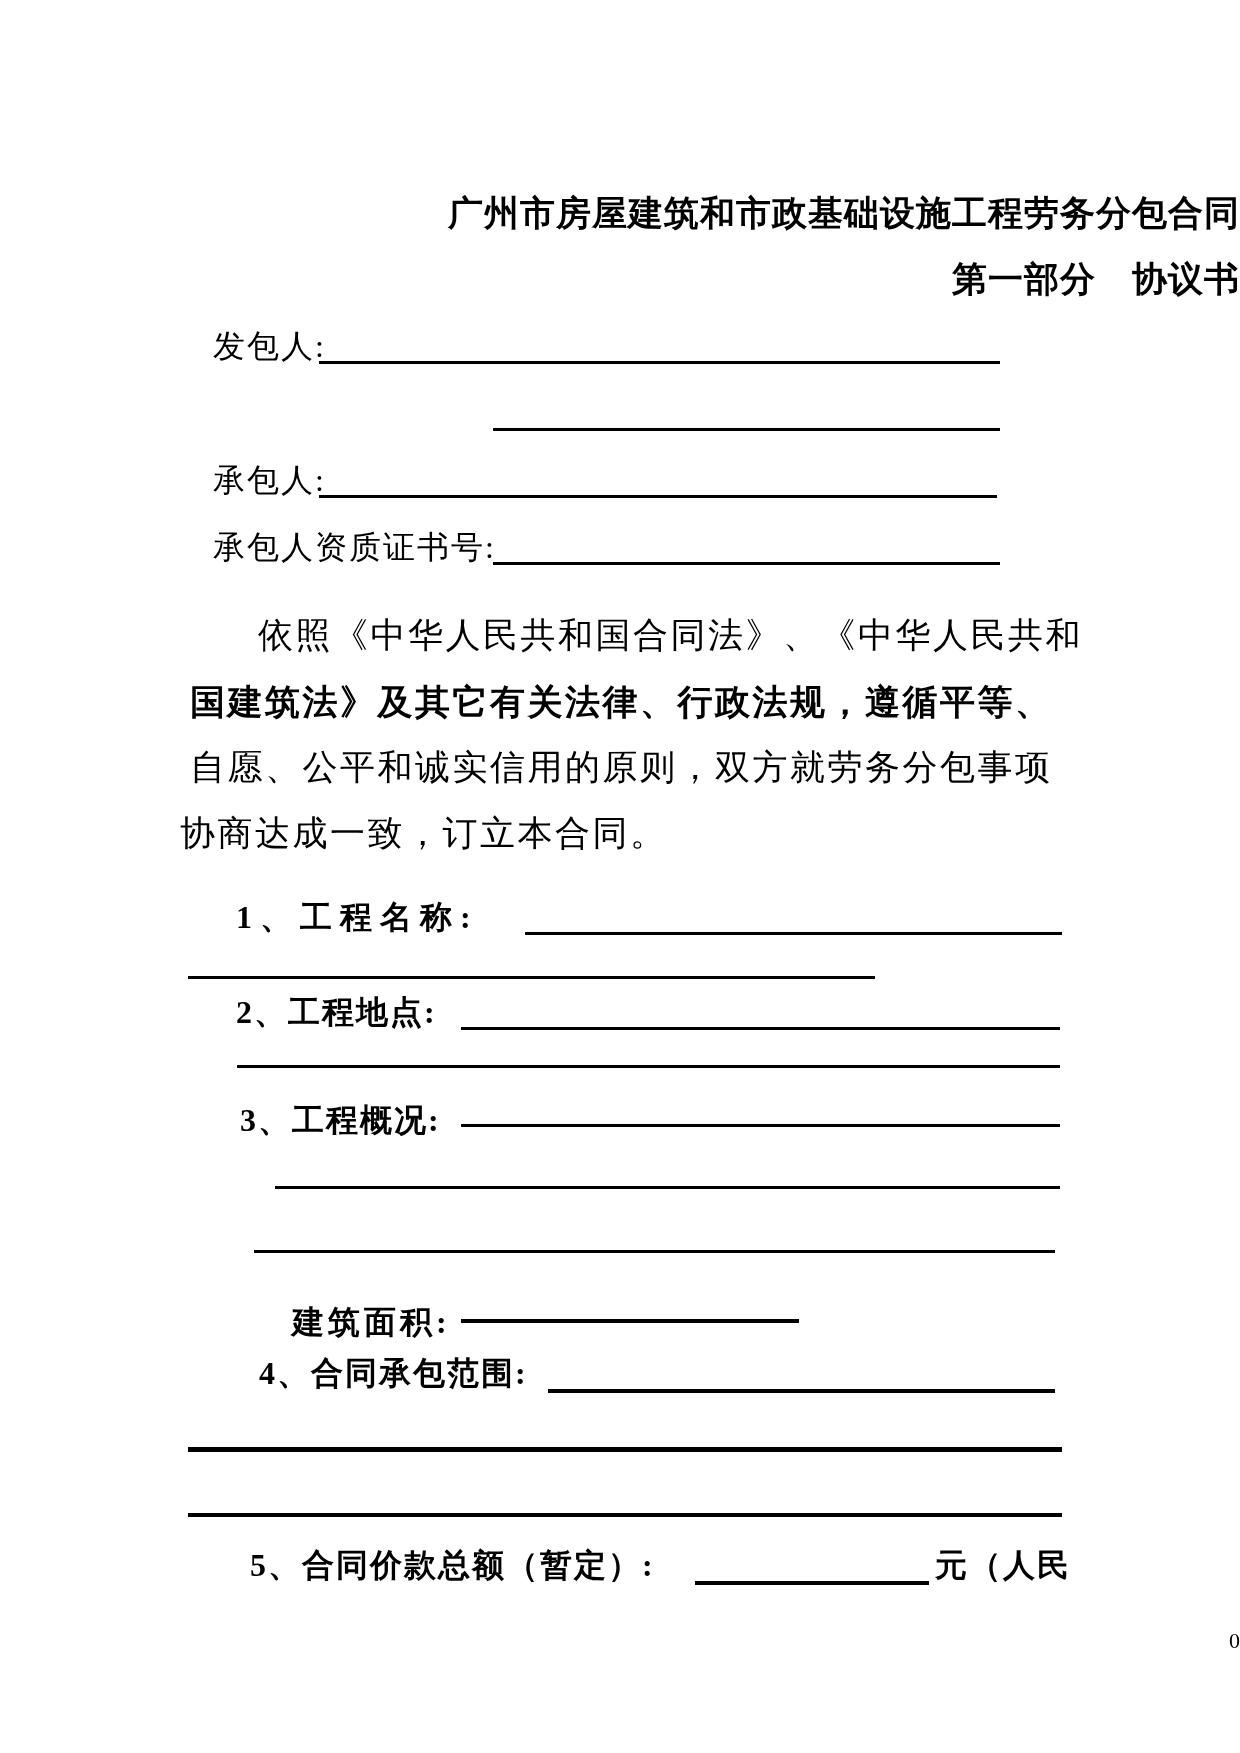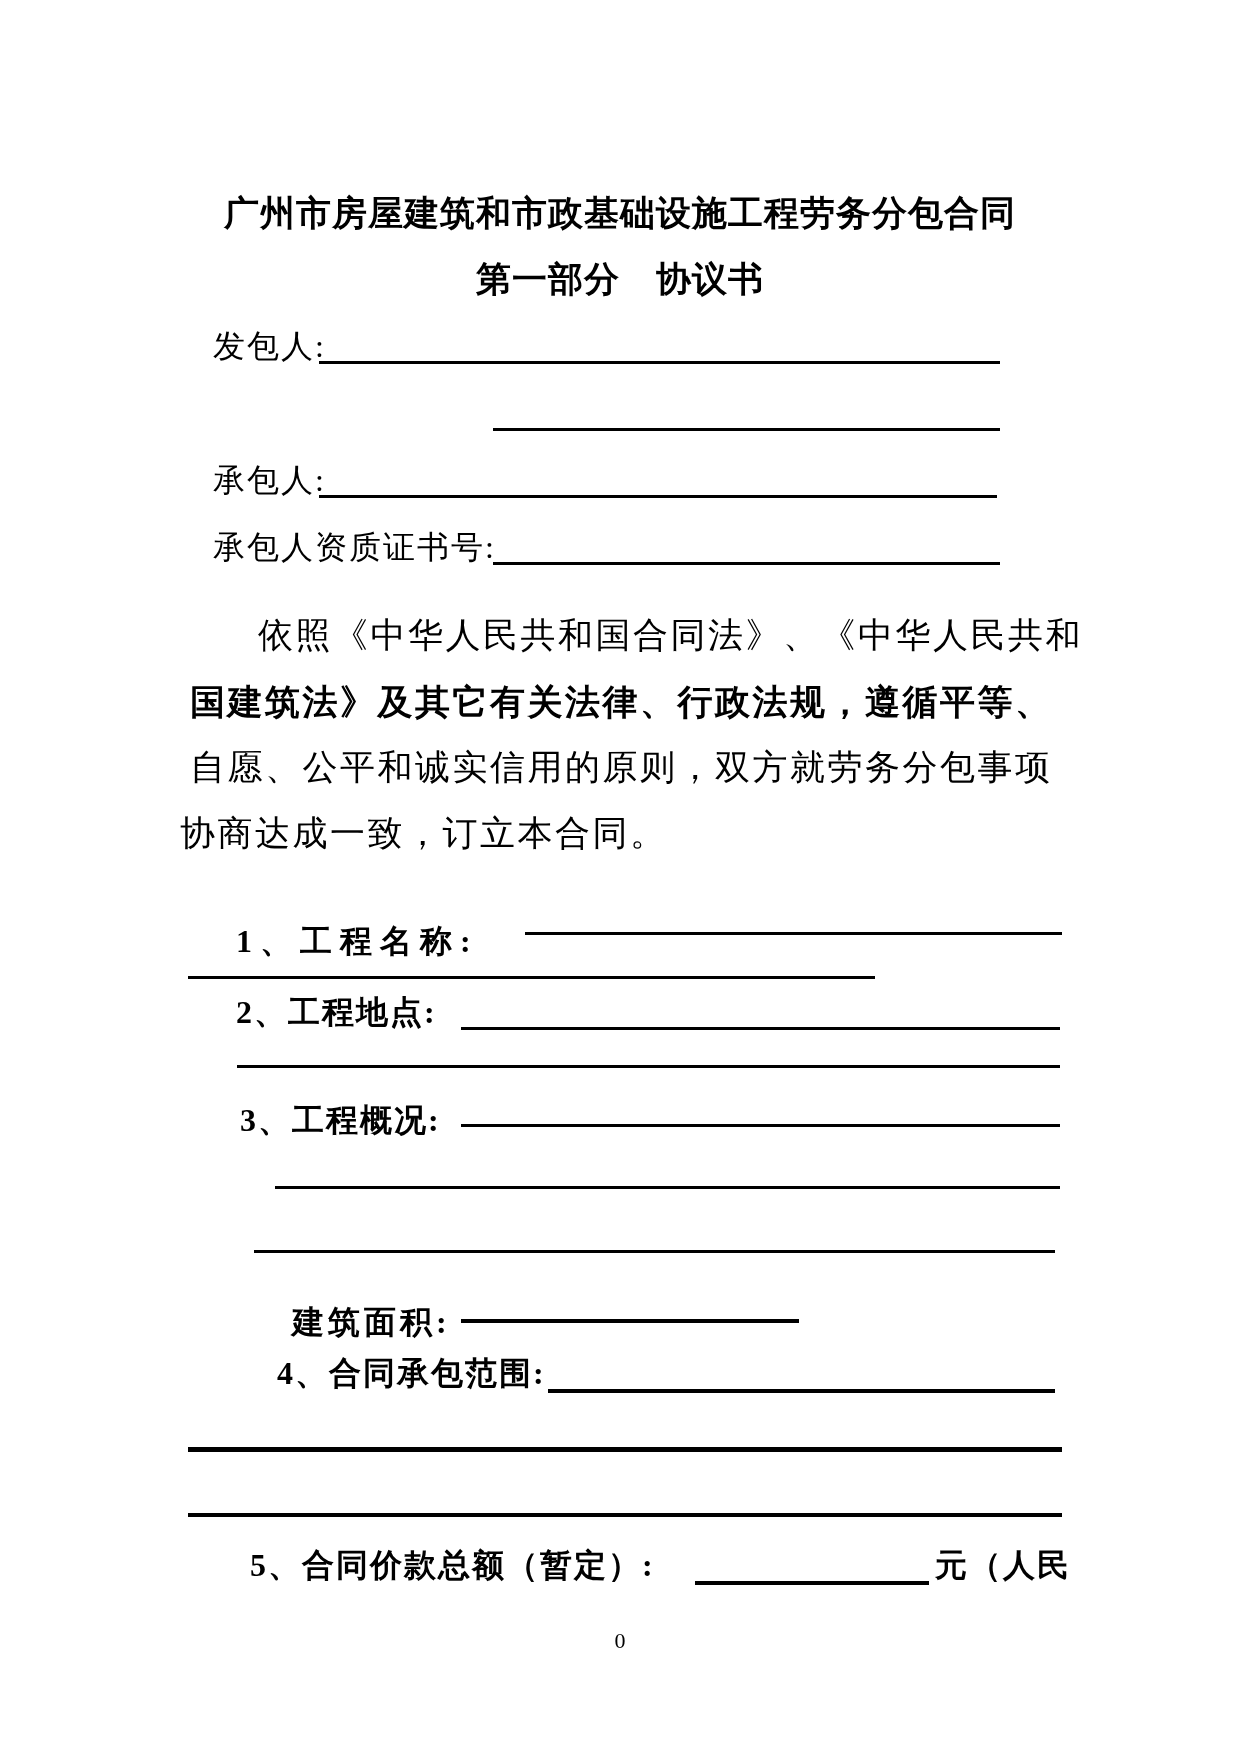--- a/index.html
+++ b/index.html
@@ -6,21 +6,21 @@
   .page {
     position: relative;
     width: 1240px;
     height: 1753px;
     background: #ffffff;
     color: #000000;
     font-family: "Liberation Serif", "DejaVu Serif", serif;
     overflow: hidden;
   }
   .abs { position: absolute; white-space: nowrap; line-height: 1.15; }
-  .center { left: 0; right: 0; text-align: center; }
+  .center { left: 0; right: 0; text-align: right; }
   .title { top: 194px; font-size: 35px; font-weight: 700; letter-spacing: 1px; }
   .subtitle { top: 260px; font-size: 35px; font-weight: 700; letter-spacing: 1px; }
   .flabel { font-size: 32px; letter-spacing: 2px; margin-left: 23px; }
   .para { font-size: 35px; letter-spacing: 2.5px; }
   .item { font-size: 32px; font-weight: 700; letter-spacing: 2px; }
   .item-spaced { letter-spacing: 8px; }
   .area-spaced { letter-spacing: 4px; }
   .ul { position: absolute; background: #000000; }
   .pagenum { top: 1628px; font-size: 22px; }
 </style>
@@ -43,37 +43,37 @@
   <div class="abs flabel" style="left:190px; top:529px;">承包人资质证书号:</div>
   <div class="ul" style="left:493px; top:562px; width:507px; height:3px;"></div>
 
   <div>
     <div class="abs para" style="left:258px; top:616px;">依照《中华人民共和国合同法》、《中华人民共和</div>
     <div class="abs para" style="left:190px; top:683px;font-weight:bold;">国建筑法》及其它有关法律、行政法规，遵循平等、</div>
     <div class="abs para" style="left:190px; top:748px;">自愿、公平和诚实信用的原则，双方就劳务分包事项</div>
     <div class="abs para" style="left:180px; top:814px;">协商达成一致，订立本合同。</div>
   </div>
 
-  <div class="abs item item-spaced" style="left:236px; top:899px;margin-top:24px;">1、工程名称:</div>
+  <div class="abs item item-spaced" style="left:236px; top:899px;">1、工程名称:</div>
   <div class="ul" style="left:525px; top:932px; width:537px; height:3px;"></div>
   <div class="ul" style="left:188px; top:976px; width:687px; height:3px;"></div>
 
   <div class="abs item" style="left:236px; top:994px;">2、工程地点:</div>
   <div class="ul" style="left:461px; top:1027px; width:599px; height:3px;"></div>
   <div class="ul" style="left:237px; top:1065px; width:823px; height:3px;"></div>
 
   <div class="abs item" style="left:240px; top:1102px;text-align:right;">3、工程概况:</div>
   <div class="ul" style="left:461px; top:1124px; width:599px; height:3px;"></div>
   <div class="ul" style="left:275px; top:1186px; width:785px; height:3px;"></div>
   <div class="ul" style="left:254px; top:1250px; width:801px; height:3px;"></div>
 
   <div class="abs item area-spaced" style="left:292px; top:1284px;margin-top:20px;">建筑面积:</div>
   <div class="ul" style="left:461px; top:1319px; width:338px; height:4px;"></div>
 
-  <div class="abs item" style="left:277px; top:1355px;">4、合同承包范围:</div>
+  <div class="abs item" style="left:259px; top:1355px;">4、合同承包范围:</div>
   <div class="ul" style="left:548px; top:1389px; width:507px; height:4px;"></div>
   <div class="ul" style="left:188px; top:1447px; width:874px; height:5px;"></div>
   <div class="ul" style="left:188px; top:1513px; width:874px; height:4px;"></div>
 
   <div class="abs item" style="left:250px; top:1547px;">5、合同价款总额（暂定）:</div>
   <div class="ul" style="left:695px; top:1581px; width:234px; height:4px;"></div>
   <div class="abs item" style="left:935px; top:1547px;">元（人民</div>
 
   <div class="abs center pagenum">0</div>
 

